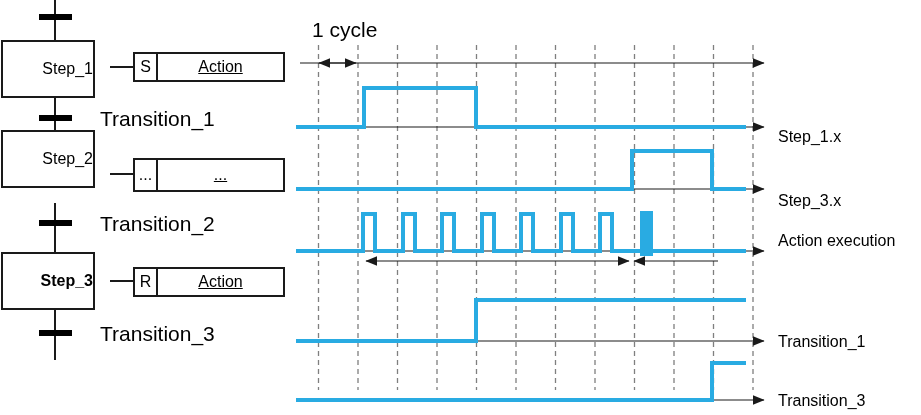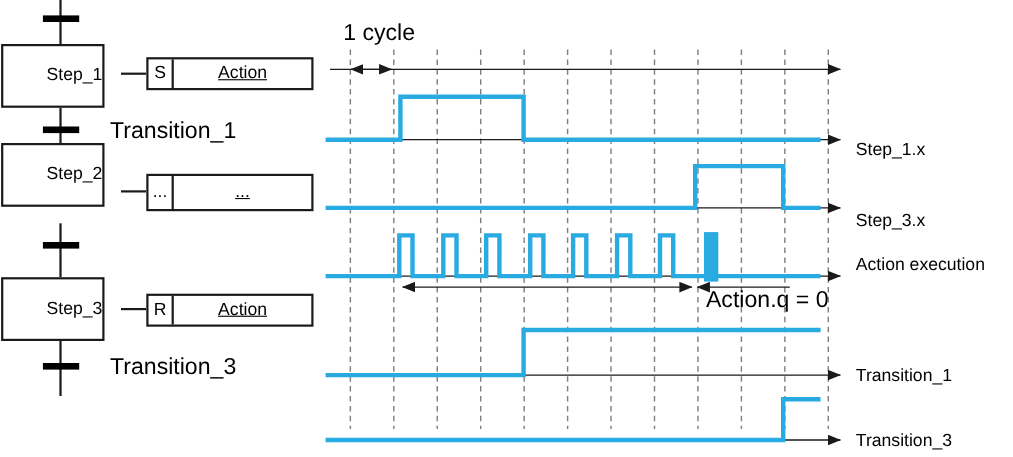--- a/index.html
+++ b/index.html
@@ -83,37 +83,37 @@
     <span>Step_2</span>
   </div>
   <div class="blackline" style="left:110px;top:173px;width:23px;height:2px;"></div>
   <div class="ablock" style="top:158px;height:34px;">
     <div class="qual">...</div>
     <div class="body">...</div>
   </div>
 
   <div class="blackline" style="left:54px;top:203px;width:2px;height:49px;"></div>
   <div class="tbar" style="top:220px;"></div>
+  <div class="txt" style="left:100px;top:215px;">Transition_2</div>
 
-  <div class="stepbox" style="top:252px;">
+  <div class="stepbox" style="top:252px;font-weight:bold;">
     <span>Step_3</span>
   </div>
   <div class="blackline" style="left:110px;top:280px;width:23px;height:2px;"></div>
   <div class="ablock" style="top:267px;height:30px;">
     <div class="qual">R</div>
     <div class="body">Action</div>
   </div>
 
   <div class="blackline" style="left:54px;top:310px;width:2px;height:50px;"></div>
   <div class="tbar" style="top:330px;"></div>
   <div class="txt" style="left:100px;top:325px;">Transition_3</div>
 
   <div class="txt" style="left:312px;top:21px;">1 cycle</div>
 
   <div class="siglabel" style="top:118px;margin-top:10px;">Step_1.x</div>
   <div class="siglabel" style="top:192px;">Step_3.x</div>
   <div class="siglabel" style="top:232px;">Action execution</div>
   <div class="siglabel" style="top:333px;">Transition_1</div>
   <div class="siglabel" style="top:392px;">Transition_3</div>
 
-  <div class="txt center" style="left:620px;top:264px;width:155px;">Action.q = 0</div>
 
 </div>
 
 </body></html>

